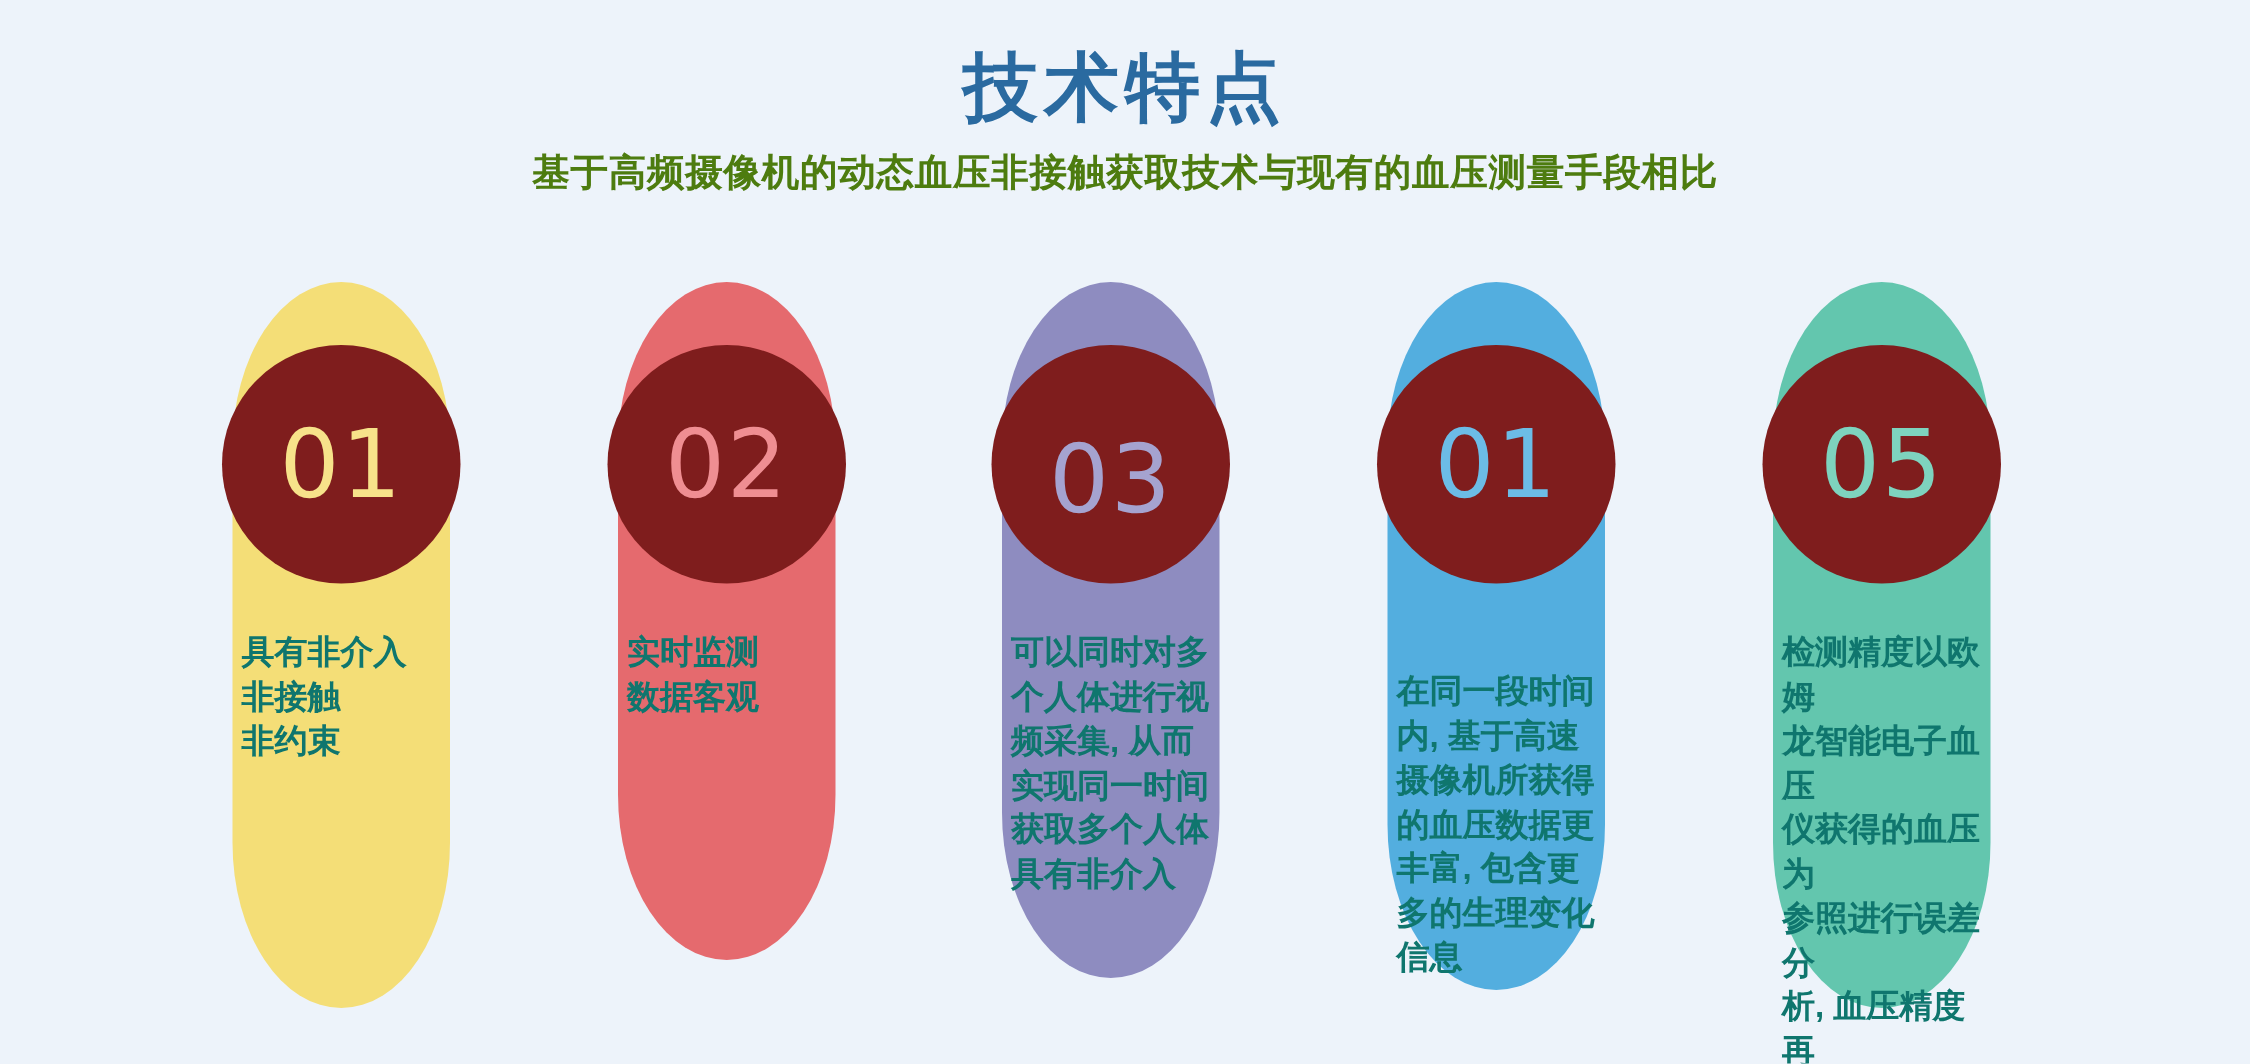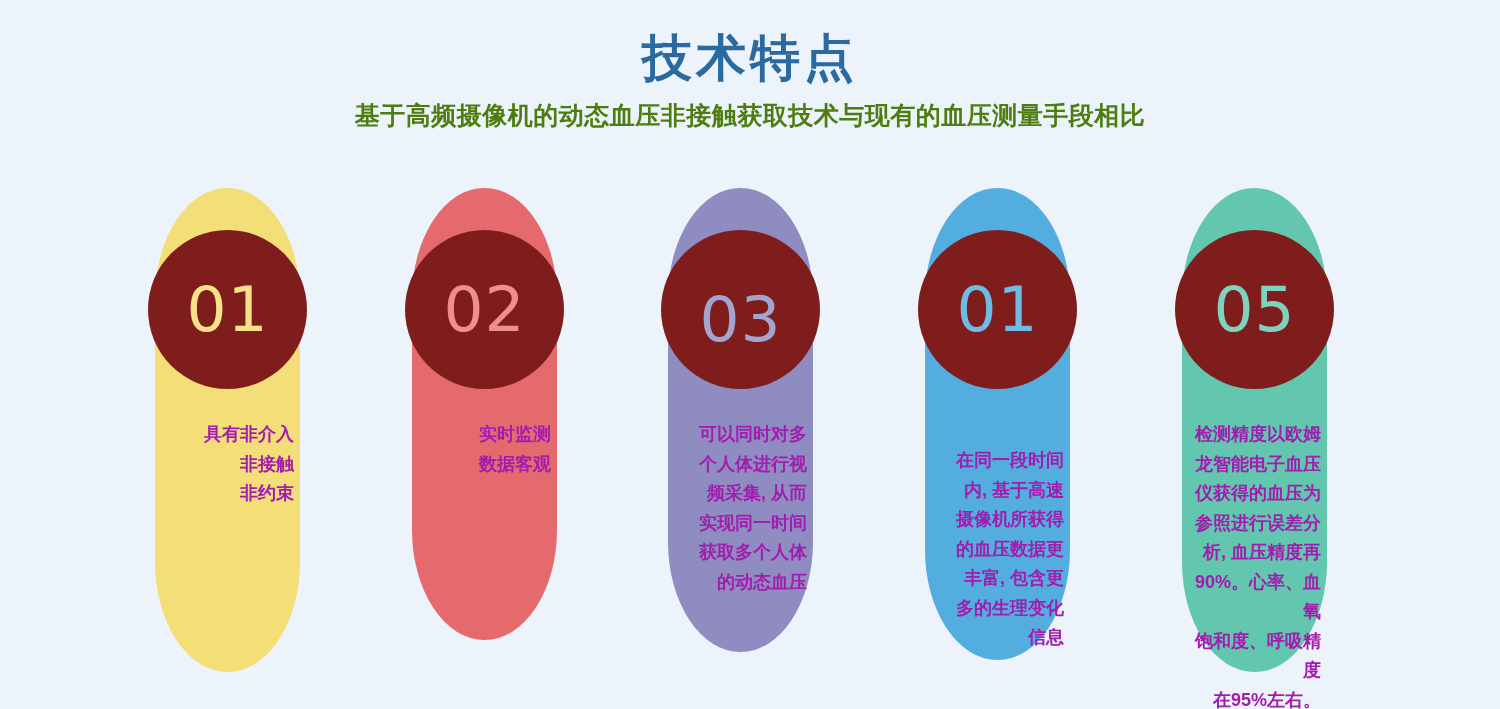--- a/index.html
+++ b/index.html
@@ -91,25 +91,25 @@
     font-weight: normal;
     letter-spacing: 1px;
     font-family: "DejaVu Sans", "Liberation Sans", sans-serif;
   }
 
   .card-text {
     position: absolute;
     top: 232px;
     left: 6px;
     width: 133px;
-    text-align: right;
-    font-size: 18px;
+    text-align: left;
+    font-size: 22px;
     line-height: 29.5px;
     font-weight: bold;
-    color: #a21caf;
+    color: #0f766e;
     letter-spacing: 0px;
   }
 
   
   #card-1 { left: 155px; }
   #card-2 { left: 412px; }
   #card-3 { left: 668px; }
   #card-4 { left: 925px; }
   #card-5 { left: 1182px; }
 </style>
@@ -147,21 +147,21 @@
     <div class="card" id="card-3">
       <div class="card-body" style="background: rgb(142, 140, 192); height: 464px;"></div>
       <div class="card-circle">
         <span class="card-number" style="color: rgb(165, 163, 208); margin-top: 20px;">03</span>
       </div>
       <div class="card-text" style="white-space: pre-line;">可以同时对多
 个人体进行视
 频采集, 从而
 实现同一时间
 获取多个人体
-的动态血压</div>
+具有非介入</div>
     </div>
 
     <div class="card" id="card-4">
       <div class="card-body" style="background: rgb(83, 174, 223); height: 472px;"></div>
       <div class="card-circle">
         <span class="card-number" style="color: rgb(108, 188, 230);">01</span>
       </div>
       <div class="card-text" style="white-space: pre-line; margin-top: 26px;">在同一段时间
 内, 基于高速
 摄像机所获得

